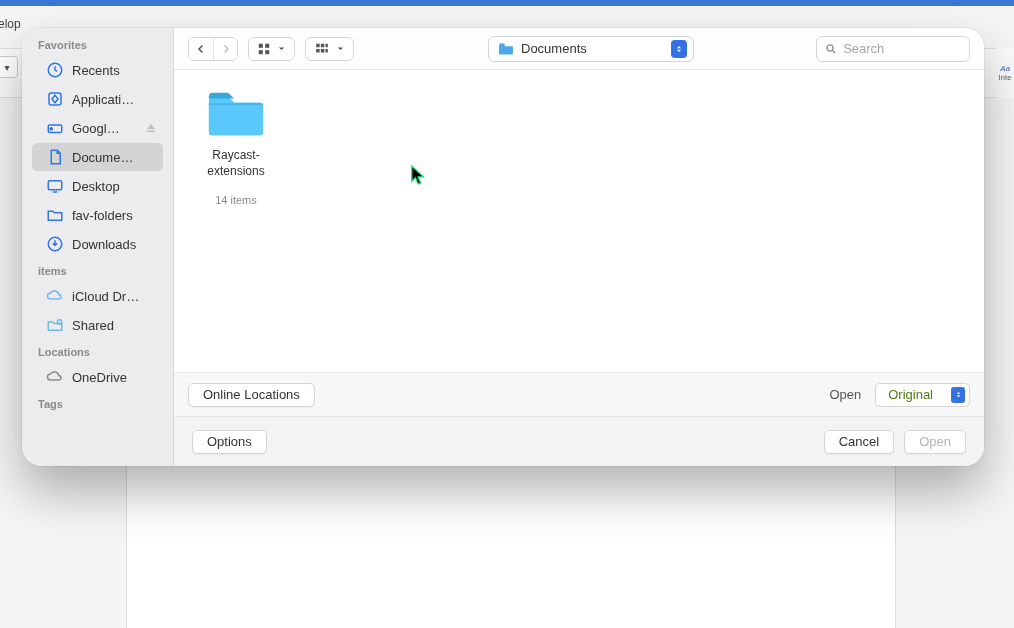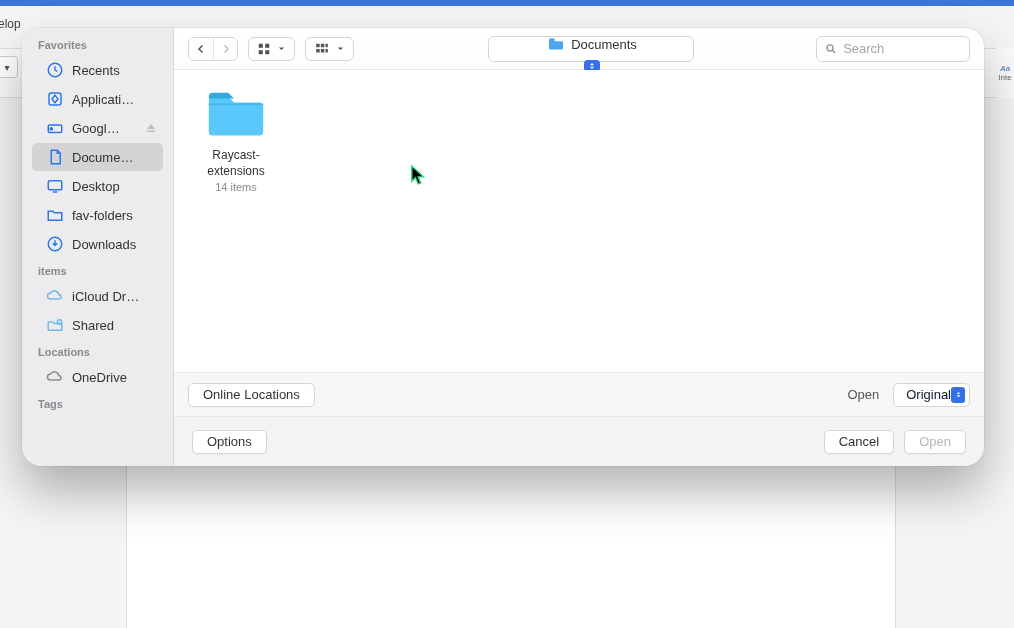--- a/index.html
+++ b/index.html
@@ -229,21 +229,20 @@
       display: flex;
       align-items: center;
       gap: 8px;
       height: 26px;
       padding: 0 6px 0 8px;
       border: 1px solid #d5d5d5;
       border-radius: 6px;
       background: #fff;
       min-width: 206px;
       justify-content: space-between;
-      flex-direction: column;
     }
     .loc-left {
       display: flex;
       align-items: center;
       gap: 6px;
     }
     .loc-folder-icon {
       width: 18px;
       height: 14px;
     }
@@ -314,21 +313,21 @@
     }
     .file-name {
       font-size: 12px;
       color: #333;
       line-height: 1.3;
       word-break: break-word;
     }
     .file-meta {
       font-size: 11px;
       color: #8a8a8e;
-      margin-top: 2px;
+      margin-top: 15px;
     }
     .cursor {
       position: absolute;
       top: 94px;
       left: 236px;
       width: 18px;
       height: 22px;
       pointer-events: none;
     }
 
@@ -374,22 +373,23 @@
       margin-right: 4px;
     }
     .open-select {
       display: flex;
       align-items: center;
       height: 24px;
       border: 1px solid #d5d5d5;
       border-radius: 5px;
       background: #fff;
       padding: 0 4px 0 12px;
+      gap: 18px;
       font-size: 13px;
-      color: #0f172a;
+      color: #4d7c0f;
     }
     .sel-arrows {
       width: 14px;
       height: 16px;
       background: #3371e5;
       border-radius: 3px;
       display: flex;
       align-items: center;
       justify-content: center;
     }

